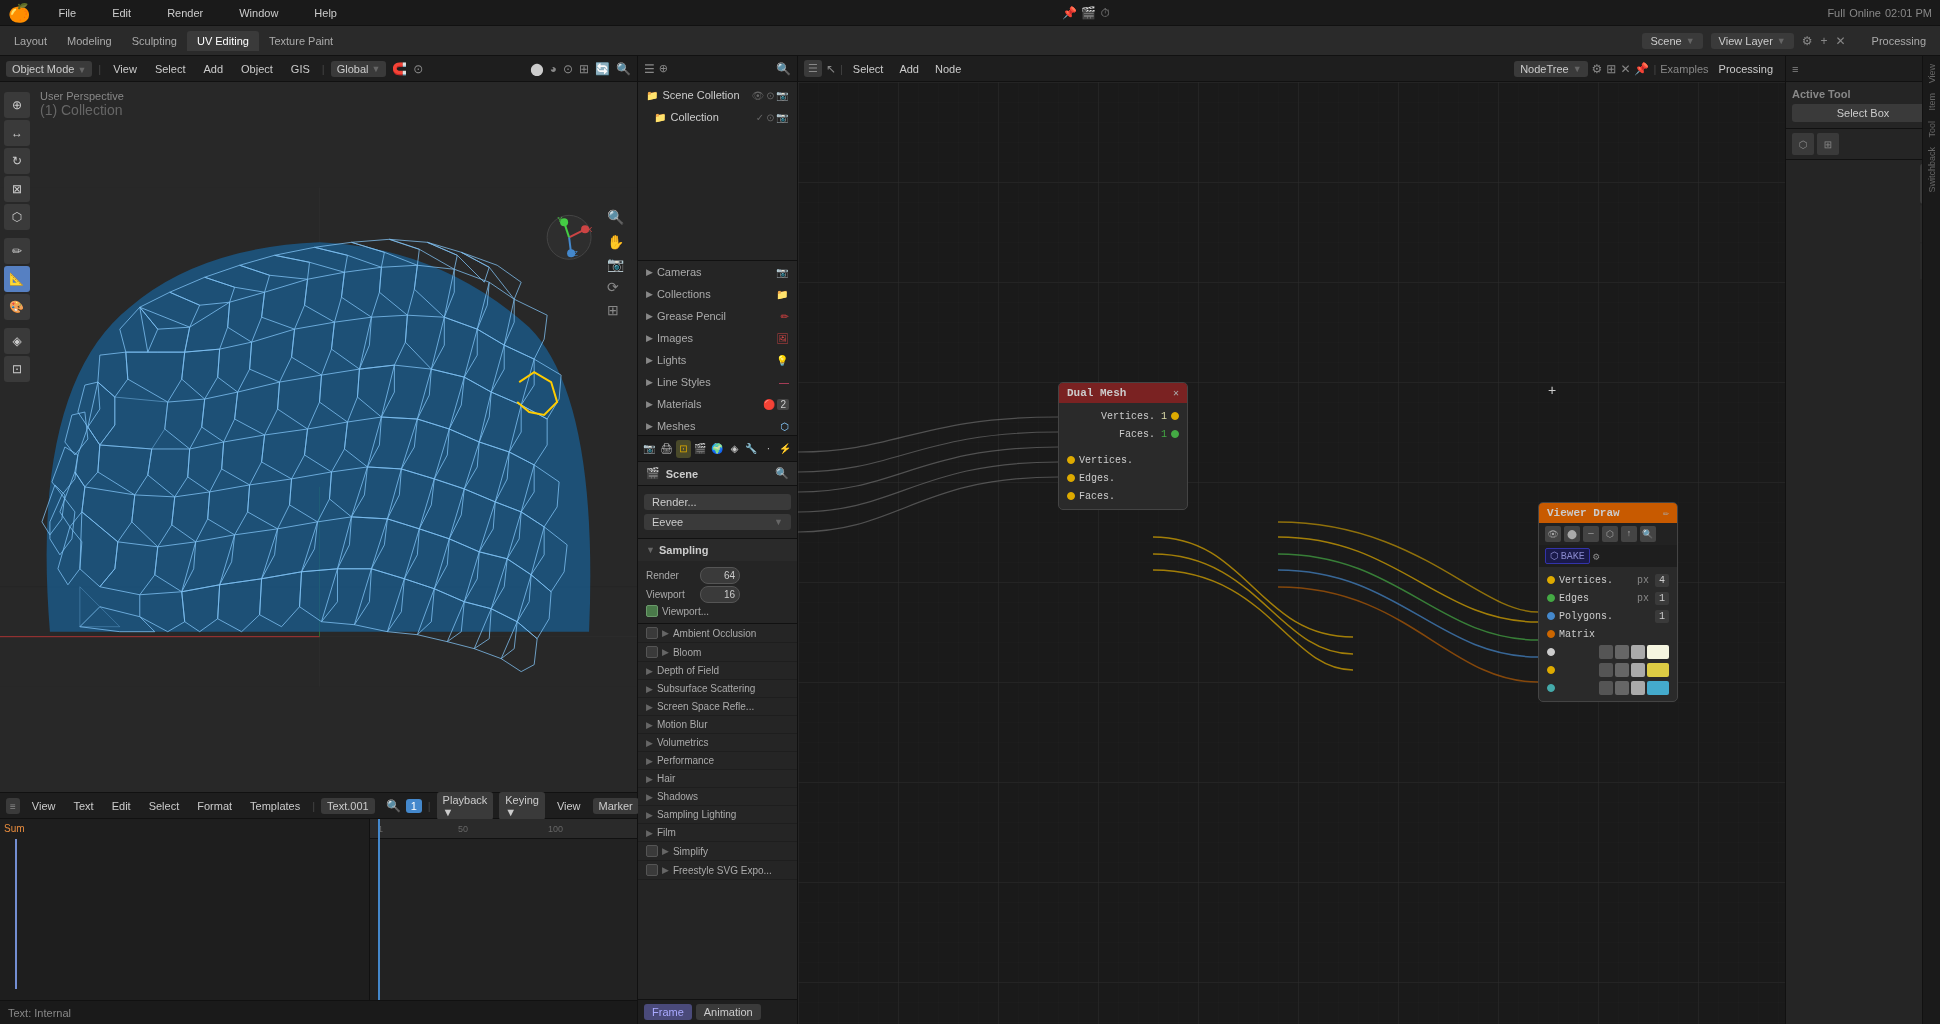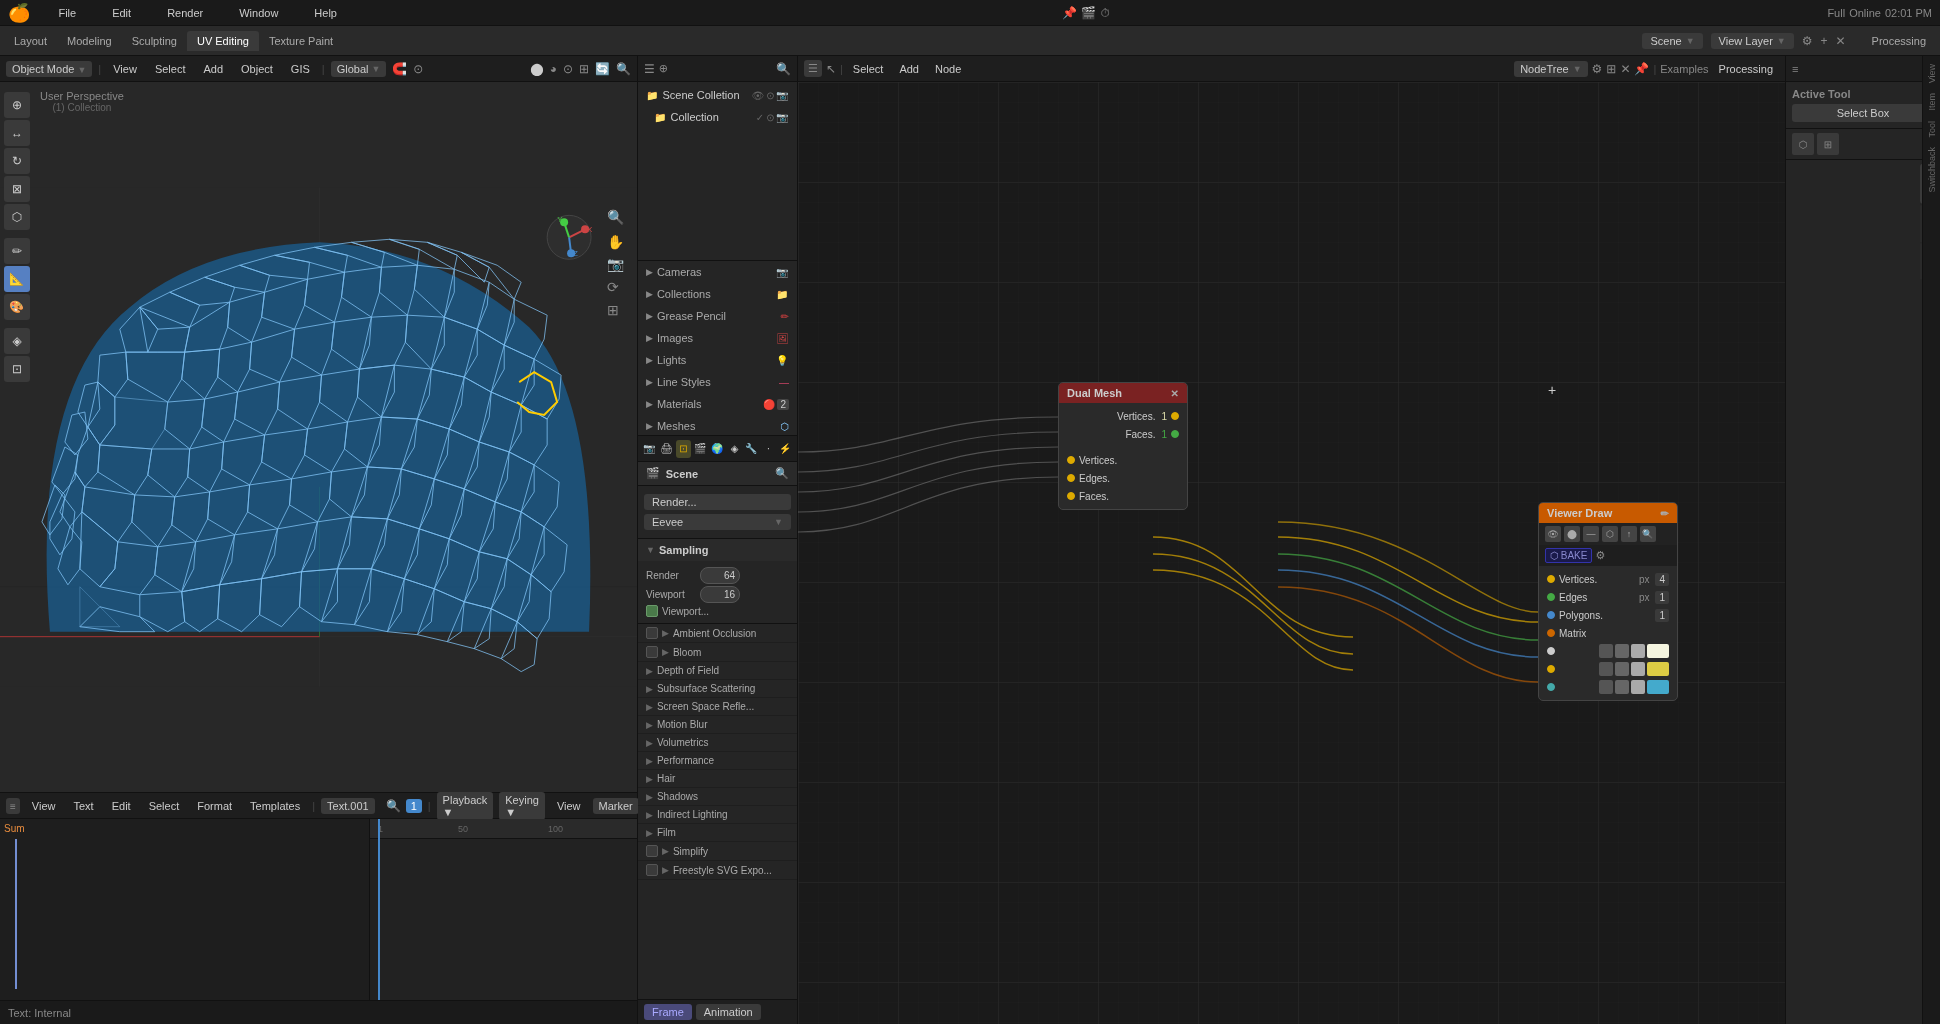--- a/index.html
+++ b/index.html
@@ -227,20 +227,21 @@
       overflow: hidden;
     }
 
     
     .node {
       position: absolute;
       background: #2a2a2a;
       border-radius: 5px;
       border: 1px solid #444;
       min-width: 120px;
+      font-family: Liberation Mono, monospace;
     }
     .node-header {
       padding: 4px 8px;
       border-radius: 4px 4px 0 0;
       font-size: 11px;
       font-weight: bold;
       display: flex;
       align-items: center;
       justify-content: space-between;
     }
@@ -533,21 +534,21 @@
         <span style="color:#888;font-size:12px;cursor:pointer;">⊙</span>
         <span style="color:#888;font-size:12px;cursor:pointer;">⊞</span>
         <span style="color:#888;font-size:12px;cursor:pointer;">🔄</span>
         <span style="color:#888;font-size:12px;cursor:pointer;">🔍</span>
       </div>
 
       <div class="viewport-canvas">
 
         <div class="user-perspective">
           <div>User Perspective</div>
-          <div style="font-size:10px;color:#666;text-align:center;">(1) Collection</div>
+          <div style="font-size:14px;color:#666;">(1) Collection</div>
         </div>
 
         <svg class="mesh-svg" viewBox="0 0 638 500">
 
           <rect width="638" height="500" fill="#282828"></rect>
 
           <line x1="0" y1="450" x2="638" y2="450" stroke="#333" stroke-width="0.5"></line>
           <line x1="0" y1="400" x2="638" y2="400" stroke="#222" stroke-width="0.5"></line>
           <line x1="320" y1="0" x2="320" y2="500" stroke="#444" stroke-width="0.5" opacity="0.3"></line>
 
@@ -975,21 +976,21 @@
         <div class="collapsible-item">
           <span style="color:#666;font-size:9px;">▶</span>
           <span>Hair</span>
         </div>
         <div class="collapsible-item">
           <span style="color:#666;font-size:9px;">▶</span>
           <span>Shadows</span>
         </div>
         <div class="collapsible-item">
           <span style="color:#666;font-size:9px;">▶</span>
-          <span>Indirect Lighting</span>
+          <span>Sampling Lighting</span>
         </div>
         <div class="collapsible-item">
           <span style="color:#666;font-size:9px;">▶</span>
           <span>Film</span>
         </div>
         <div class="collapsible-item">
           <div class="cb-unchecked"></div>
           <span style="color:#666;font-size:9px;">▶</span>
           <span>Simplify</span>
         </div>

